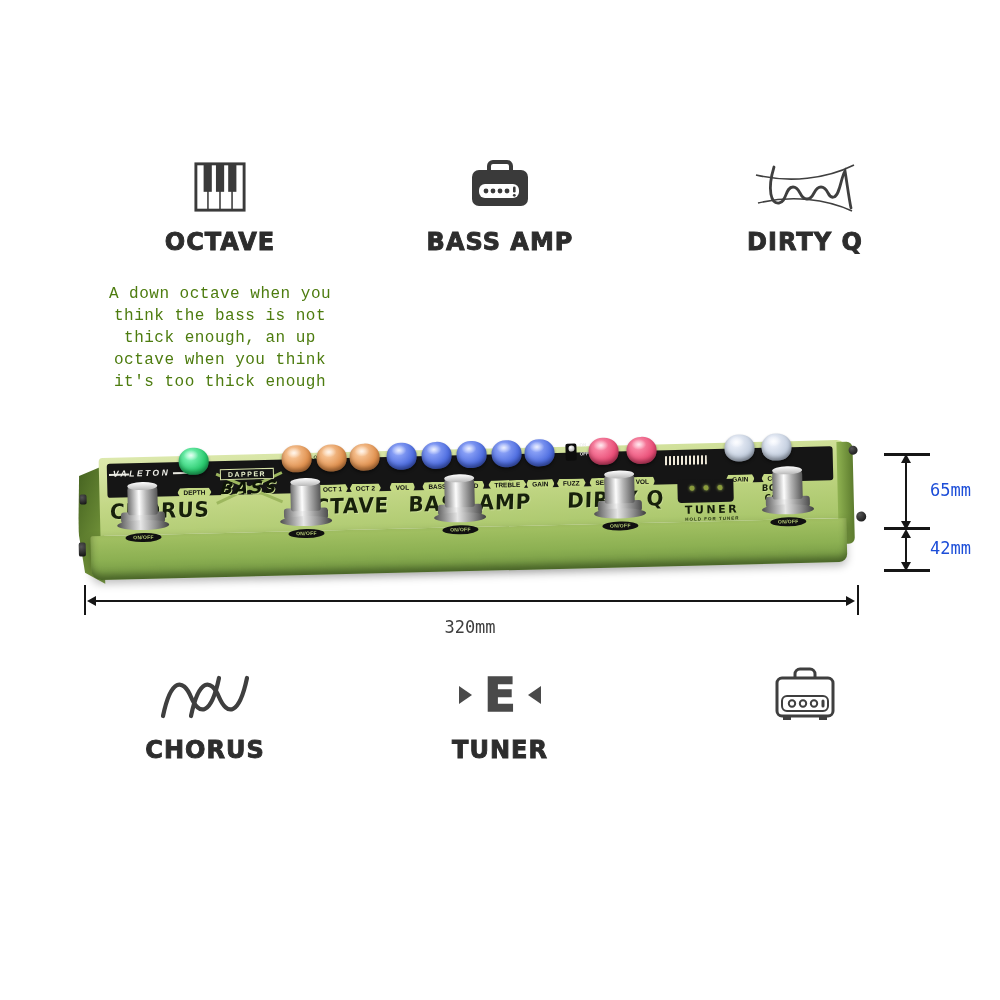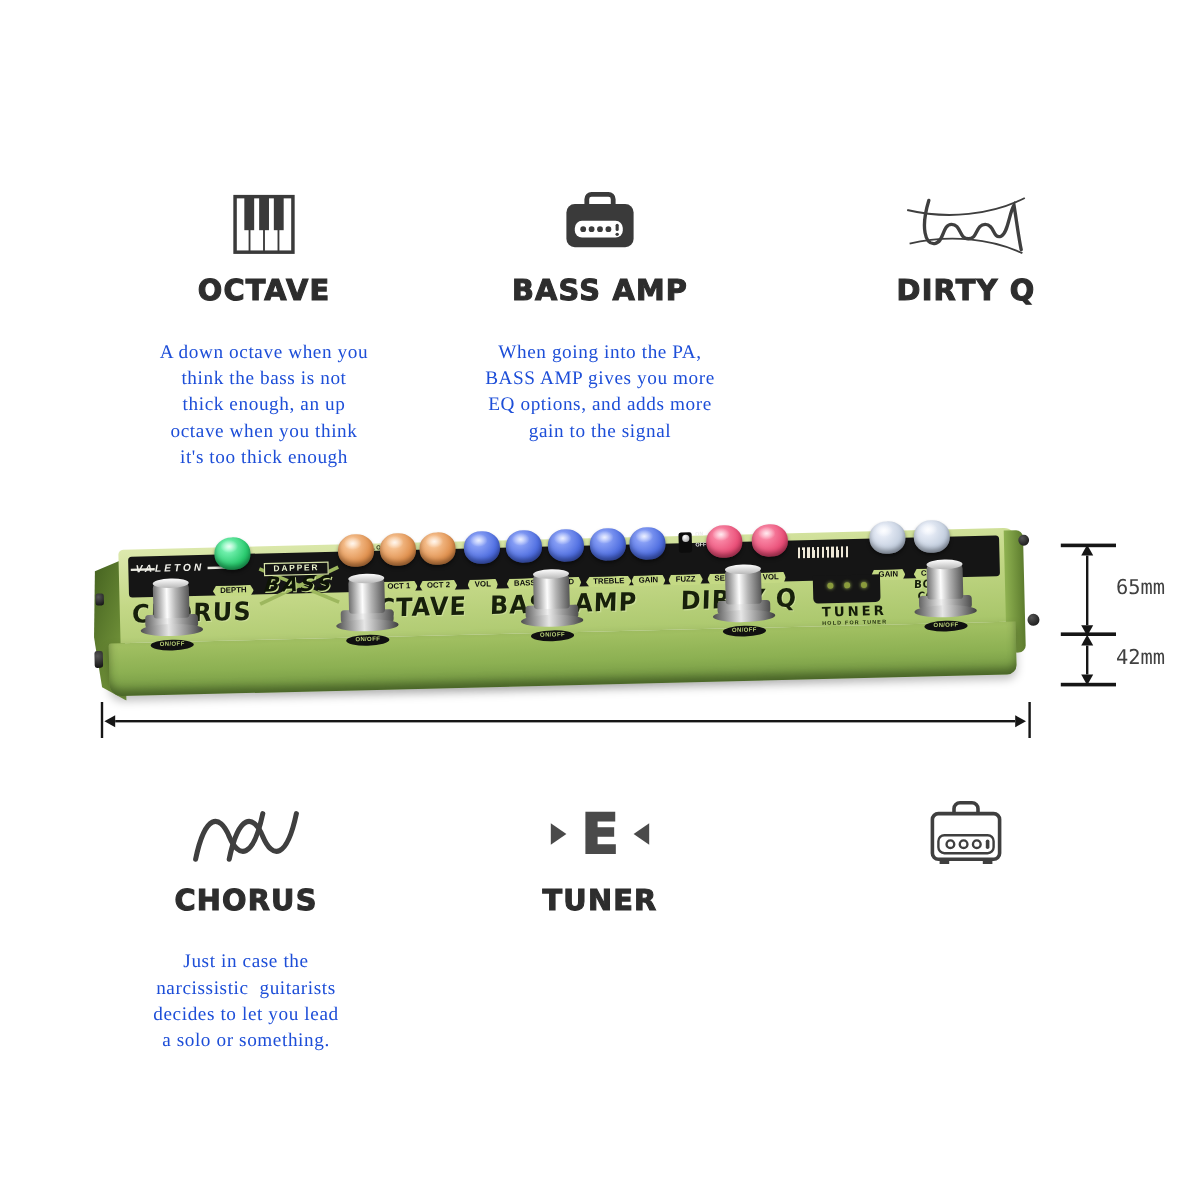--- a/index.html
+++ b/index.html
@@ -10,23 +10,23 @@
 
   
   .feature { position:absolute; width:320px; text-align:center; }
   .icon-box { height:62px; display:flex; align-items:center; justify-content:center; margin-bottom:10px; }
   .feature h3 {
     margin:0; font-family:"DejaVu Sans", sans-serif; font-weight:900;
     font-size:24px; letter-spacing:1px; color:#2d2d2d;
     -webkit-text-stroke:0.9px #2d2d2d;
   }
   .feature p {
-    margin:27px 0 0 0; font-family:Liberation Serif, serif;
+    margin:27px 0 0 0; font-family:Liberation Mono, monospace;
     font-size:16px; line-height:22px; letter-spacing:0.5px;
-    color:#1d4ed8; white-space:pre-wrap;
+    color:#4d7c0f; white-space:pre-wrap;
   }
   .icon-svg { display:block; }
 
   
   .tuner-icon { display:flex; align-items:center; gap:12px; }
   .tri { width:0; height:0; border-top:9px solid transparent; border-bottom:9px solid transparent; }
   .tri-r { border-left:13px solid #4a4a4a; }
   .tri-l { border-right:13px solid #4a4a4a; }
   .big-e { font-family:"DejaVu Sans", sans-serif; font-weight:900; font-size:46px;
            line-height:46px; color:#4a4a4a; -webkit-text-stroke:1.5px #4a4a4a; }
@@ -37,21 +37,21 @@
   .v-arrow { position:absolute; width:2px; background:#161616; }
   .v-arrow::before { content:""; position:absolute; left:-4px; top:-9px;
       border-left:5px solid transparent; border-right:5px solid transparent; border-bottom:9px solid #161616; }
   .v-arrow::after { content:""; position:absolute; left:-4px; bottom:-9px;
       border-left:5px solid transparent; border-right:5px solid transparent; border-top:9px solid #161616; }
   .h-arrow { position:absolute; height:2px; background:#161616; }
   .h-arrow::before { content:""; position:absolute; left:-9px; top:-4px;
       border-top:5px solid transparent; border-bottom:5px solid transparent; border-right:9px solid #161616; }
   .h-arrow::after { content:""; position:absolute; right:-9px; top:-4px;
       border-top:5px solid transparent; border-bottom:5px solid transparent; border-left:9px solid #161616; }
-  .dim-label { position:absolute; font-family:"DejaVu Sans Mono", monospace; font-size:17px; color:#404040; }
+  .dim-label { position:absolute; font-family:"DejaVu Sans Mono", monospace; font-size:17px; color:#1d4ed8; }
   .dim-label.dark { color:#3e3e3e; }
 
   
   .scene { position:absolute; left:78px; top:441px; width:790px; height:142px; transform:rotate(-1.4deg); }
   .ground-shadow { position:absolute; left:10px; top:118px; width:760px; height:16px;
       background:radial-gradient(ellipse at center, rgba(0,0,0,.22), rgba(0,0,0,0) 70%); filter:blur(3px); }
   .side-face { position:absolute; left:0; top:16px; width:26px; height:118px;
       background:linear-gradient(110deg,#43601f,#6f9038 70%,#7fa348);
       clip-path:polygon(100% 0,100% 100%,22% 90%,0 55%,8% 8%); }
   .right-edge { position:absolute; left:760px; top:10px; width:16px; height:102px;
@@ -162,24 +162,20 @@
           <circle cx="18" cy="32" r="2.4" fill="#3a3a3a"></circle>
           <circle cx="25" cy="32" r="2.4" fill="#3a3a3a"></circle>
           <circle cx="32" cy="32" r="2.4" fill="#3a3a3a"></circle>
           <circle cx="39" cy="32" r="2.4" fill="#3a3a3a"></circle>
           <rect x="45" y="27.5" width="2.6" height="6" rx="1.3" fill="#3a3a3a"></rect>
           <circle cx="46.3" cy="36.3" r="1.4" fill="#3a3a3a"></circle>
         </svg>
       </span>
     </div>
     <h3>BASS AMP</h3>
-    <p>When going into the PA,
-BASS AMP gives you more
-EQ options, and adds more
-gain to the signal</p>
   </div>
 
   <div class="feature" style="left:645px; top:156px;">
     <div class="icon-box">
       <span>
         <svg class="icon-svg" width="110" height="58" viewBox="0 0 110 58">
           <path d="M6,17 C40,25 76,21 104,7" fill="none" stroke="#3f3f3f" stroke-width="1.6"></path>
           <path d="M8,45 C42,37 76,41 102,53" fill="none" stroke="#3f3f3f" stroke-width="1.6"></path>
           <path d="M24,9 C17,32 21,46 29,45 C37,44 35,29 43,29 C51,29 49,41 57,41 C65,41 63,29 71,29 C79,29 77,41 84,39 C90,37 91,19 95,13 C97,25 99,41 101,50" fill="none" stroke="#3f3f3f" stroke-width="2.8" stroke-linecap="round"></path>
         </svg>
@@ -294,35 +290,32 @@
   <div class="tick-h" style="left:884px; top:527px;"></div>
   <div class="tick-h" style="left:884px; top:569px;"></div>
   <div class="v-arrow" style="left:905px; top:463px; height:58px;"></div>
   <div class="v-arrow" style="left:905px; top:538px; height:24px;"></div>
   <div class="dim-label" style="left:930px; top:480px;">65mm</div>
   <div class="dim-label" style="left:930px; top:538px;">42mm</div>
 
   <div class="tick-v" style="left:84px; top:585px;"></div>
   <div class="tick-v" style="left:857px; top:585px;"></div>
   <div class="h-arrow" style="left:96px; top:600px; width:750px;"></div>
+  <div class="dim-label dark" style="left:370px; top:617px; width:200px; text-align:center;">320mm</div>
 
   <div class="feature" style="left:45px; top:664px;">
     <div class="icon-box">
       <span>
         <svg class="icon-svg" width="96" height="54" viewBox="0 0 96 54">
           <path d="M6,48 C14,10 26,10 34,29 C42,48 54,48 62,10" fill="none" stroke="#3f3f3f" stroke-width="4.2" stroke-linecap="round"></path>
           <path d="M34,48 C42,10 54,10 62,29 C70,48 82,48 90,10" fill="none" stroke="#3f3f3f" stroke-width="4.2" stroke-linecap="round"></path>
         </svg>
       </span>
     </div>
     <h3>CHORUS</h3>
-    <p>Just in case the
-narcissistic  guitarists
-decides to let you lead
-a solo or something.</p>
   </div>
 
   <div class="feature" style="left:340px; top:664px;">
     <div class="icon-box">
       <span class="tuner-icon">
         <span class="tri tri-r"></span>
         <span class="big-e">E</span>
         <span class="tri tri-l"></span>
       </span>
     </div>

